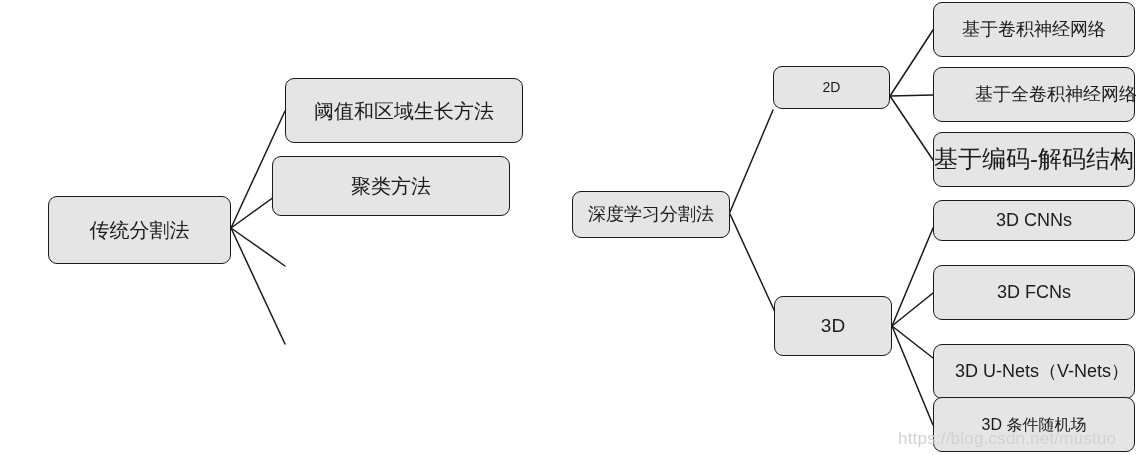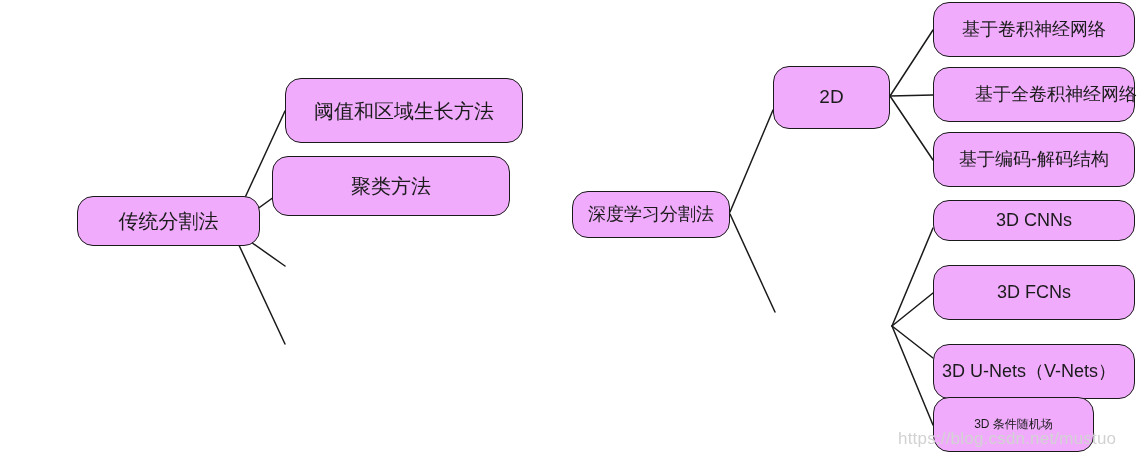--- a/index.html
+++ b/index.html
@@ -22,51 +22,51 @@
     left: 0;
     top: 0;
     width: 1143px;
     height: 455px;
     pointer-events: none;
   }
   .node {
     position: absolute;
     box-sizing: border-box;
     border: 1.4px solid #1a1a1a;
-    border-radius: 16px;
-    background: #f0abfc;
+    border-radius: 9px;
+    background: #e5e5e5;
     display: flex;
     align-items: center;
     justify-content: center;
-    text-align: center;
+    text-align: right;
     color: #1b1b1b;
     line-height: 1.1;
     white-space: nowrap;
     z-index: 2;
   }
   .node .label {
     display: block;
   }
   
-  .n-trad        { left: 48px;  top: 196px; width: 183px; height: 50px;  font-size: 20px; margin-left: 29px; }
+  .n-trad        { left: 48px;  top: 196px; width: 183px; height: 68px;  font-size: 20px; }
   .n-l1          { left: 285px; top: 78px;  width: 238px; height: 65px;  font-size: 20px; }
   .n-l2          { left: 272px; top: 156px; width: 238px; height: 60px;  font-size: 20px; }
   .n-l3          { left: 285px; top: 233px; width: 238px; height: 65px;  font-size: 20px; }
   .n-l4          { left: 285px; top: 311px; width: 238px; height: 66px;  font-size: 20px; }
   
   .n-dl          { left: 572px; top: 191px; width: 158px; height: 47px;  font-size: 18px; }
-  .n-2d          { left: 773px; top: 66px;  width: 117px; height: 63px;  font-size: 19px; }
+  .n-2d          { left: 773px; top: 66px;  width: 117px; height: 43px;  font-size: 14px; }
   .n-3d          { left: 774px; top: 296px; width: 118px; height: 60px;  font-size: 19px; }
   .n-r1          { left: 933px; top: 2px;   width: 202px; height: 55px;  font-size: 18px; }
   .n-r2          { left: 933px; top: 67px;  width: 202px; height: 55px;  font-size: 18px; padding-left: 44px; }
-  .n-r3          { left: 933px; top: 132px; width: 202px; height: 55px;  font-size: 18px; }
+  .n-r3          { left: 933px; top: 132px; width: 202px; height: 55px;  font-size: 24px; }
   .n-r4          { left: 933px; top: 200px; width: 202px; height: 41px;  font-size: 18px; }
   .n-r5          { left: 933px; top: 265px; width: 202px; height: 55px;  font-size: 18px; }
   .n-r6          { left: 933px; top: 330px; width: 202px; height: 55px;  font-size: 18px; margin-top: 14px; }
-  .n-r7          { left: 933px; top: 397px; width: 161px; height: 55px;  font-size: 12px; }
+  .n-r7          { left: 933px; top: 397px; width: 202px; height: 55px;  font-size: 16px; }
   
   .n-r6 .label   { position: relative; width: 216px; left: -5px; }
   .watermark {
     position: absolute;
     left: 898px;
     top: 429px;
     font-size: 17px;
     color: #d2d2d2;
     letter-spacing: 0.2px;
     white-space: nowrap;
@@ -112,20 +112,23 @@
     <span class="label">聚类方法</span>
   </div>
 
   <div class="node n-dl">
     <span class="label">深度学习分割法</span>
   </div>
 
   <div class="node n-2d">
     <span class="label">2D</span>
   </div>
+  <div class="node n-3d">
+    <span class="label">3D</span>
+  </div>
 
   <div class="node n-r1">
     <span class="label">基于卷积神经网络</span>
   </div>
   <div class="node n-r2">
     <span class="label">基于全卷积神经网络</span>
   </div>
   <div class="node n-r3">
     <span class="label">基于编码-解码结构</span>
   </div>

